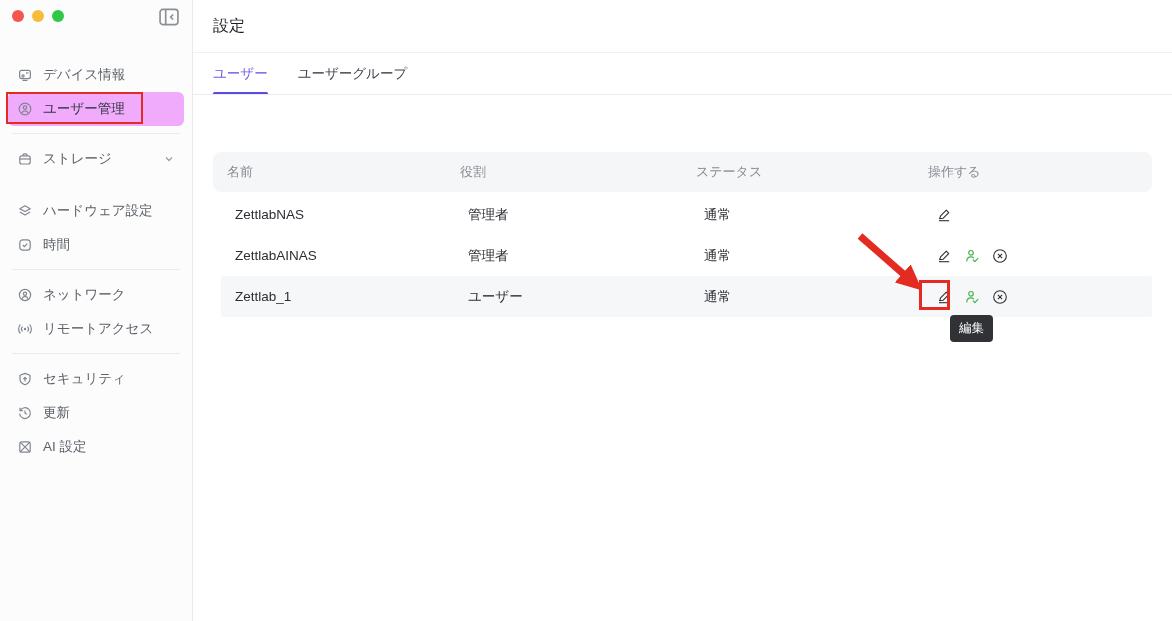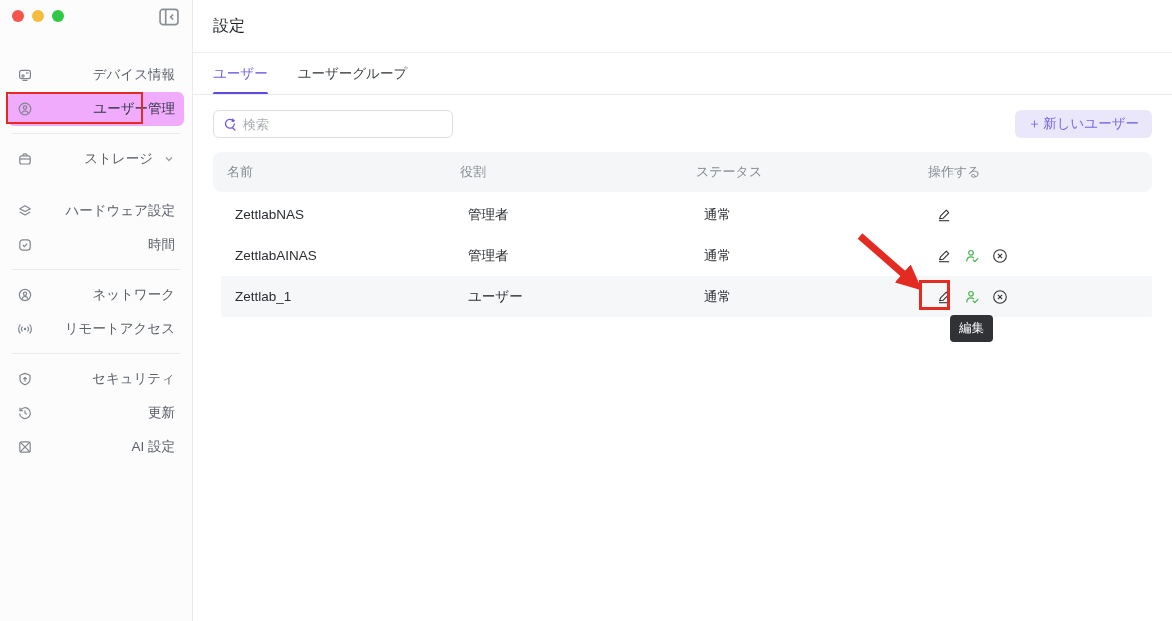--- a/index.html
+++ b/index.html
@@ -17,21 +17,21 @@
   .tl { width:12px; height:12px; border-radius:50%; display:inline-block; }
   .tl.red { background:#f5554d; } .tl.yellow { background:#f6bc3d; } .tl.green { background:#33c748; }
   .collapse-btn {
     position:absolute; top:6px; right:12px; width:22px; height:22px;
     background:none; border:none; cursor:pointer; color:#8a8f96; padding:0;
   }
   nav { position:absolute; top:58px; left:0; width:100%; }
   .nav-item {
     height:34px; margin:0 8px; padding:0 9px; border-radius:6px;
     display:flex; align-items:center; gap:10px;
-    font-size:13.5px; color:#5b6168; cursor:pointer; white-space:nowrap;text-align:right;
+    font-size:13.5px; color:#5b6168; cursor:pointer; white-space:nowrap;
   }
   .nav-item.selected { background:#f0abfc; color:#303540; }
   .nicon { width:16px; height:16px; flex:0 0 16px; color:#81868e; display:inline-flex; }
   .nicon svg { width:16px; height:16px; }
   .nav-label { flex:1; overflow:hidden; }
   .chev { margin-left:auto; color:#9a9ea6; display:inline-flex; }
   .nav-divider { height:1px; background:#e9ebef; margin:7px 12px 8px 12px; }
   .nav-gap { height:18px; }
   
   .main { position:absolute; left:193px; top:0; width:979px; height:621px; background:#fff; }
@@ -235,34 +235,20 @@
       <div class="tab active">
         <span>ユーザー</span>
         <i class="tab-underline"></i>
       </div>
       <div class="tab">
         <span>ユーザーグループ</span>
       </div>
     </div>
     <div class="tabs-border"></div>
 
-    <div class="toolbar">
-      <div class="search">
-        <svg viewBox="0 0 16 16" fill="none" stroke="#6f5be4" stroke-width="1.4" stroke-linecap="round">
-          <path d="M12.3 4.6 A4.7 4.7 0 1 0 13.1 7.4"></path>
-          <path d="M11.2 11.4 L13.8 13.9"></path>
-          <path d="M11.2 2.3 l1.6 1.5 -1.9 .9"></path>
-        </svg>
-        <input type="text" placeholder="検索" style="">
-      </div>
-      <button class="new-user-btn">
-        <span>＋</span>
-        <span>新しいユーザー</span>
-      </button>
-    </div>
 
     <div class="thead">
       <div class="col-name">名前</div>
       <div class="col-role">役割</div>
       <div class="col-status">ステータス</div>
       <div class="col-actions">操作する</div>
     </div>
 
     <div class="trows">
 

